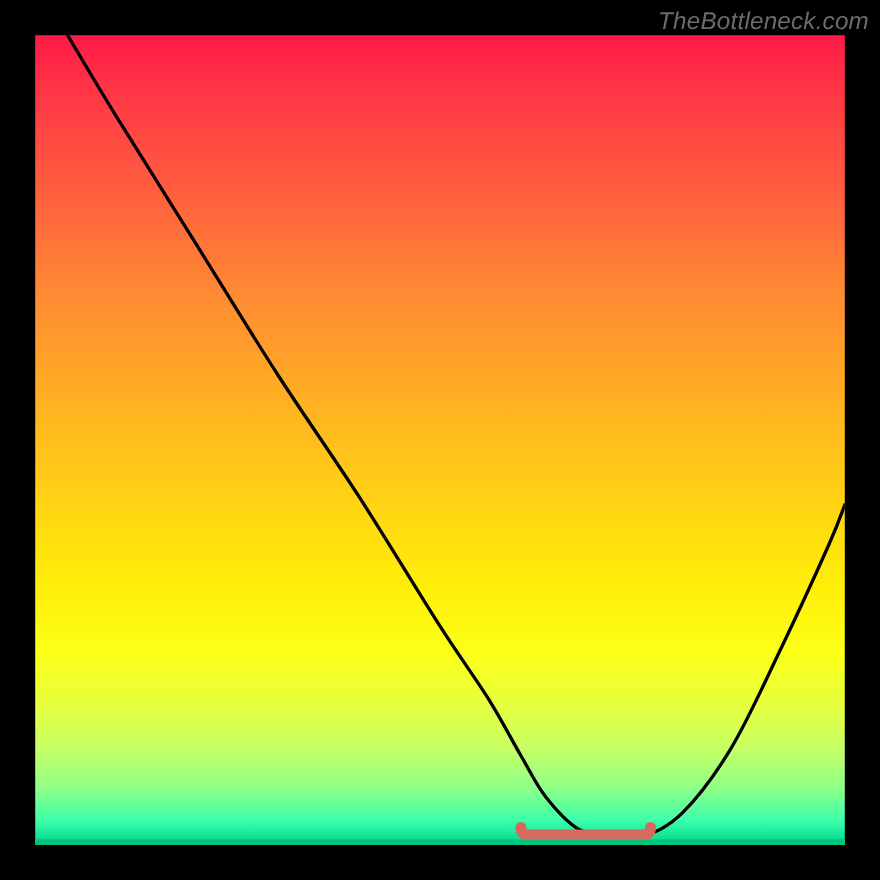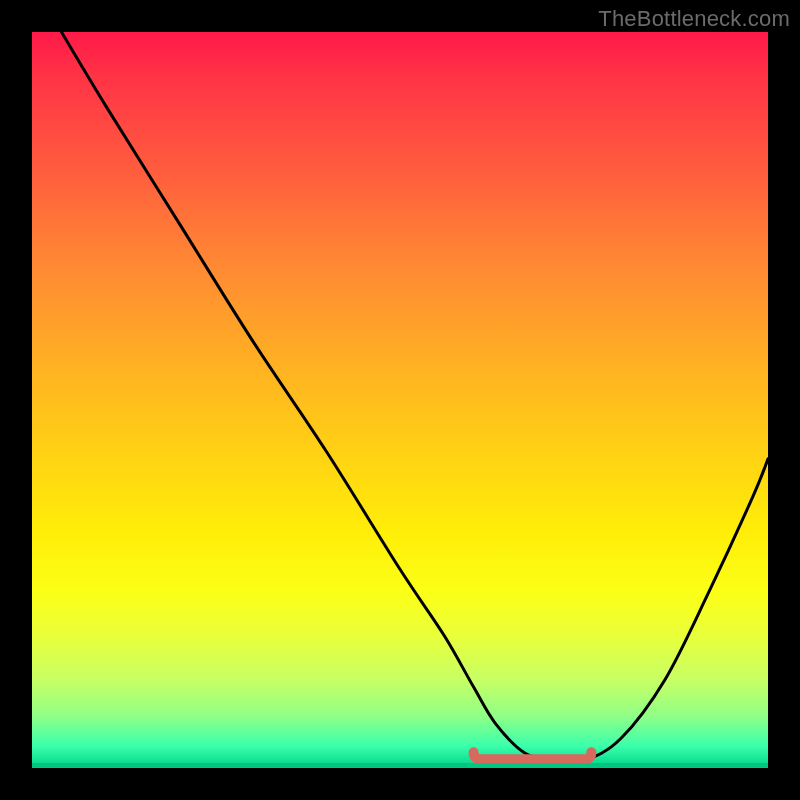--- a/index.html
+++ b/index.html
@@ -2,20 +2,21 @@
 <html><head>
 <meta charset="utf-8">
 <style>
   * { margin: 0; padding: 0; box-sizing: border-box; }
   html, body { width: 800px; height: 800px; overflow: hidden; background: #000; font-family: Arial, sans-serif; }
   .frame {
     position: absolute;
     left: 0; top: 0;
     width: 800px; height: 800px;
     background: #000;
+    font-style: italic;
   }
   .plot {
     position: absolute;
     left: 32px;
     top: 32px;
     width: 736px;
     height: 736px;
     background: linear-gradient(to bottom,
       #ff1a49 0%,
       #ff3346 6%,

